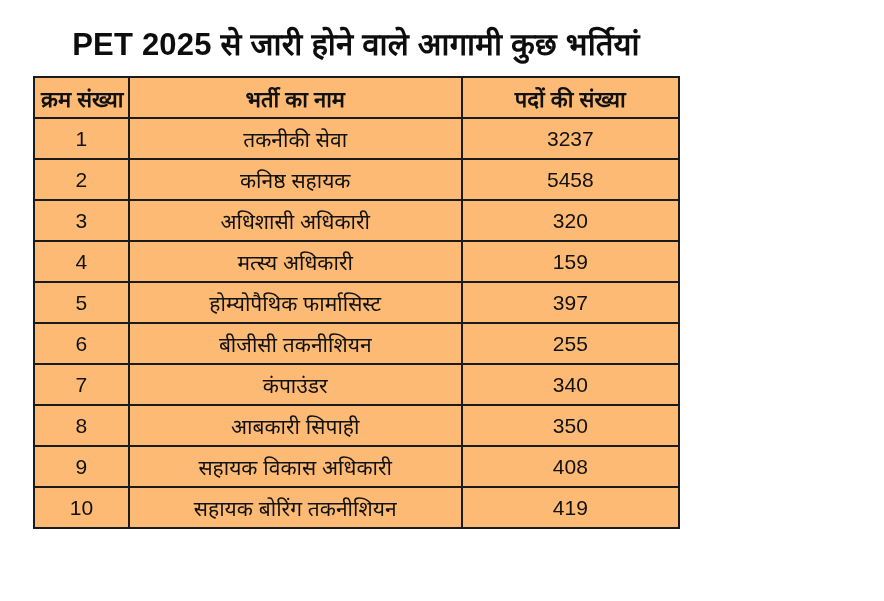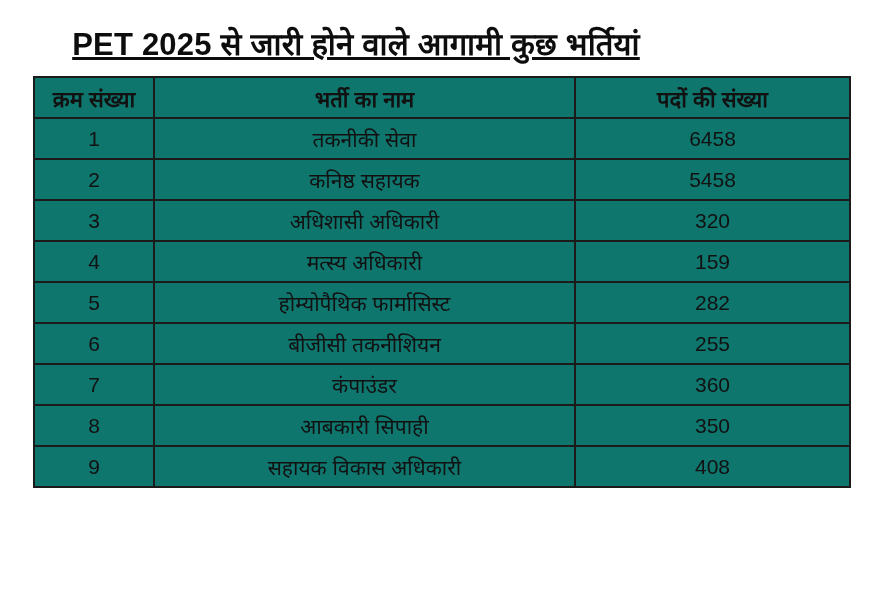--- a/index.html
+++ b/index.html
@@ -18,30 +18,29 @@
   .page-title {
     position: absolute;
     top: 22px;
     left: 0;
     width: 712px;
     text-align: center;
     font-size: 31px;
     font-weight: 700;
     color: #0d0d0d;
     letter-spacing: 0.2px;
-    text-decoration: underline;
   }
   table.recruitment-table {
     position: absolute;
     top: 76px;
     left: 33px;
-    width: 818px;
+    width: 647px;
     border-collapse: collapse;
     table-layout: fixed;
-    background: #0f766e;
+    background: #fdba74;
   }
   table.recruitment-table th,
   table.recruitment-table td {
     border: 2px solid #1b1b1b;
     text-align: center;
     vertical-align: middle;
     height: 39px;
     padding: 0 6px;
     color: #111111;
     overflow: hidden;
@@ -76,58 +75,63 @@
       <tr>
         <th>क्रम संख्या</th>
         <th>भर्ती का नाम</th>
         <th>पदों की संख्या</th>
       </tr>
     </thead>
     <tbody>
         <tr>
           <td>1</td>
           <td>तकनीकी सेवा</td>
-          <td>6458</td>
+          <td>3237</td>
         </tr>
         <tr>
           <td>2</td>
           <td>कनिष्ठ सहायक</td>
           <td>5458</td>
         </tr>
         <tr>
           <td>3</td>
           <td>अधिशासी अधिकारी</td>
           <td>320</td>
         </tr>
         <tr>
           <td>4</td>
           <td>मत्स्य अधिकारी</td>
           <td>159</td>
         </tr>
         <tr>
           <td>5</td>
           <td>होम्योपैथिक फार्मासिस्ट</td>
-          <td>282</td>
+          <td>397</td>
         </tr>
         <tr>
           <td>6</td>
           <td>बीजीसी तकनीशियन</td>
           <td>255</td>
         </tr>
         <tr>
           <td>7</td>
           <td>कंपाउंडर</td>
-          <td>360</td>
+          <td>340</td>
         </tr>
         <tr>
           <td>8</td>
           <td>आबकारी सिपाही</td>
           <td>350</td>
         </tr>
         <tr>
           <td>9</td>
           <td>सहायक विकास अधिकारी</td>
           <td>408</td>
         </tr>
+        <tr>
+          <td>10</td>
+          <td>सहायक बोरिंग तकनीशियन</td>
+          <td>419</td>
+        </tr>
       </tbody>
   </table>
 
 </div>
 
 </body></html>

